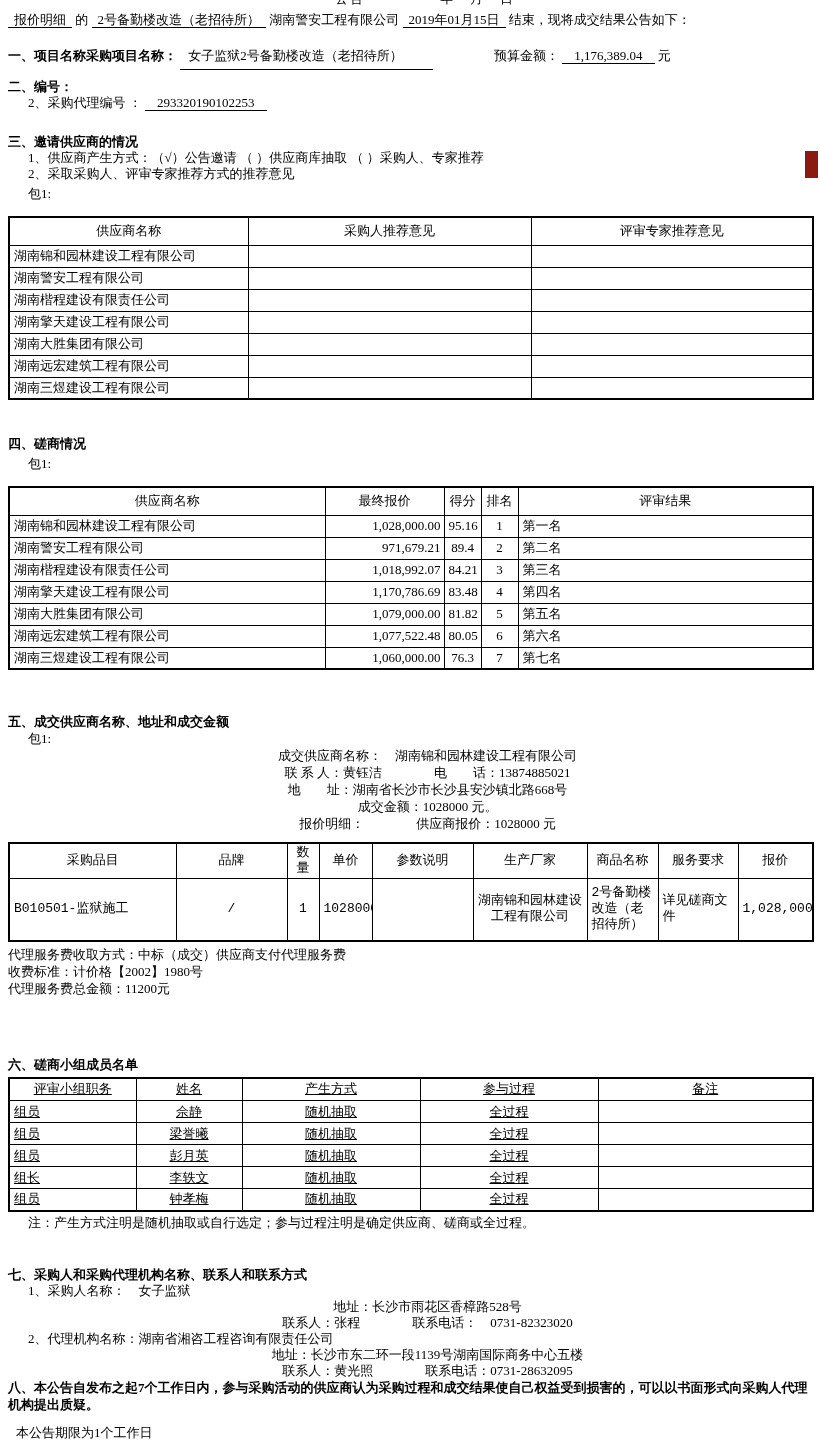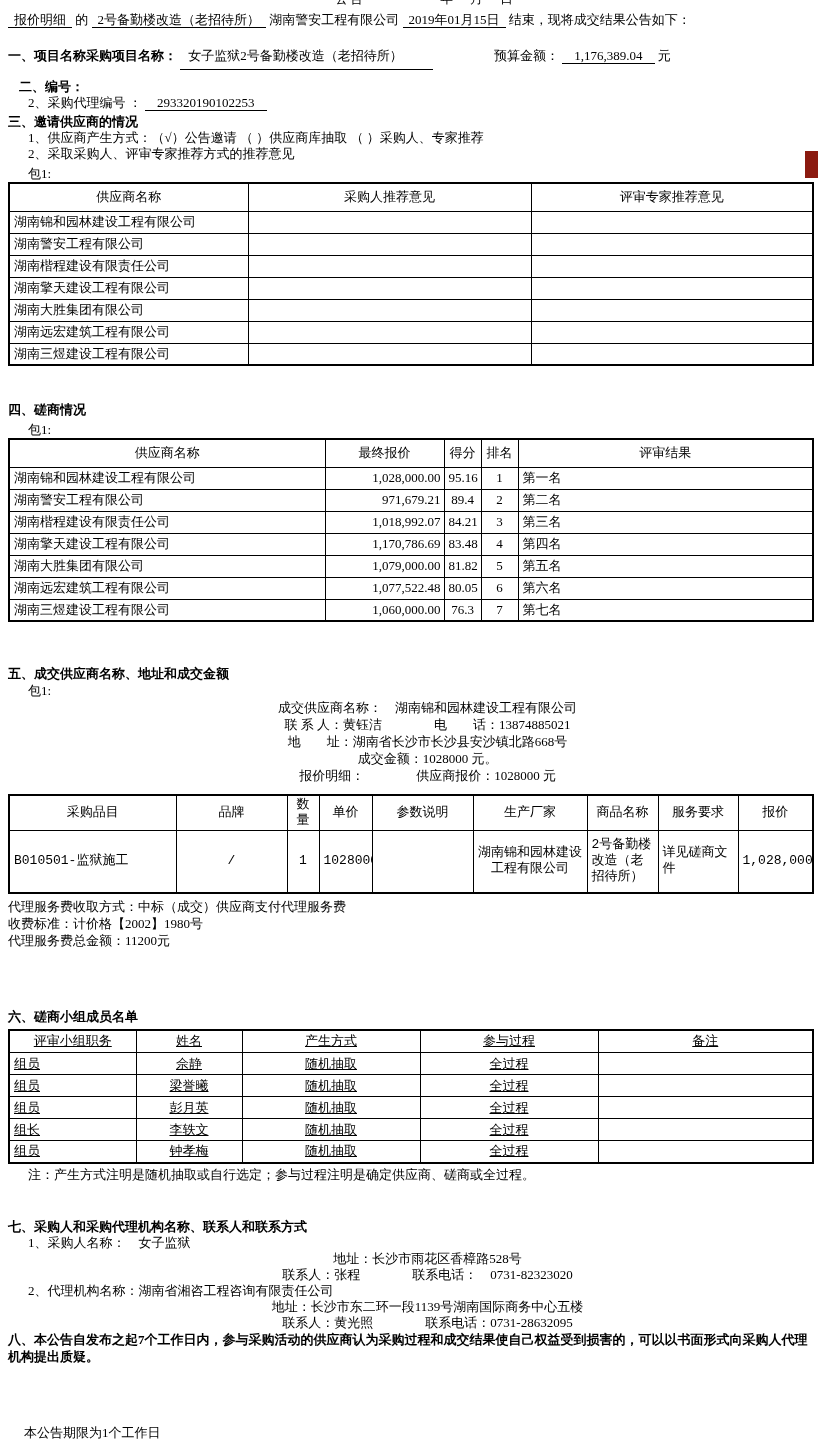--- a/index.html
+++ b/index.html
@@ -18,49 +18,49 @@
   .pad-l { padding:0 4px 6px 8px; padding-right:30px; }
   .ind1 { padding-left:20px; }
   .ind2 { padding-left:35px;text-align:center; }
   .gap-l { margin-left:58px; }
   .top-clip { height:9px; overflow:hidden; position:relative; }
   .top-clip span { position:absolute; top:-9px; left:327px; white-space:pre; letter-spacing:2px; }
   .intro { margin-top:3px; }
   table { border-collapse:collapse; table-layout:fixed; width:804px; border:2px solid #000; }
   td, th { border:1px solid #000; padding:1px 4px; font-weight:normal; overflow:hidden; }
   th { text-align:center; }
-  .t1 { margin-top:0; }
+  .t1 { margin-top:14px; }
   .t1 th { height:28px; }
   .t1 td { height:22px; }
   .t2 th { height:28px; }
   .t2 td { height:22px; }
   .t2 .num { text-align:right; padding-right:3px; }
   .t2 .ctr { text-align:center; }
   .t3 th { height:25px; }
   .t3 td { height:62px; }
   .t3 .ctr { text-align:center; }
   .t3 .num { text-align:right; padding-right:2px; }
   .t4 th { height:23px; }
   .t4 td { height:22px; }
   .t4 .ctr { text-align:center; }
   .s1 { margin-top:20px; }
-  .s2-title { margin-top:15px;margin-left:11px; }
-  .s3-title { margin-top:3px;font-family:Liberation Serif, serif; }
+  .s2-title { margin-top:15px; }
+  .s3-title { margin-top:23px;font-family:Liberation Serif, serif; }
   .pk { margin-top:4px; }
   .s4-title { margin-top:36px; }
   .s5-title { margin-top:43px; }
   .s5 p { line-height:17px; }
   .t3 { margin-top:10px;font-family:Liberation Mono, monospace; }
   .fee { margin-top:4px; }
   .s6-title { margin-top:60px; }
   .t4 { margin-top:4px;text-decoration:underline; }
   .note { margin-top:3px; padding-left:20px; }
   .s7-title { margin-top:36px; }
   .s8 { margin-top:0; font-weight:bold; line-height:17px; }
-  .footer { position:absolute; left:24px; bottom:8px; }
+  .footer { position:absolute; left:16px; bottom:8px; }
   .red-marker { position:absolute; left:805px; top:151px; width:13px; height:27px; background:#8b1a10; }
 </style>
 </head>
 <body>
 
 <div class="doc">
 
   <div class="top-clip">
     <span>公告　　　　　年　月　日</span>
   </div>

